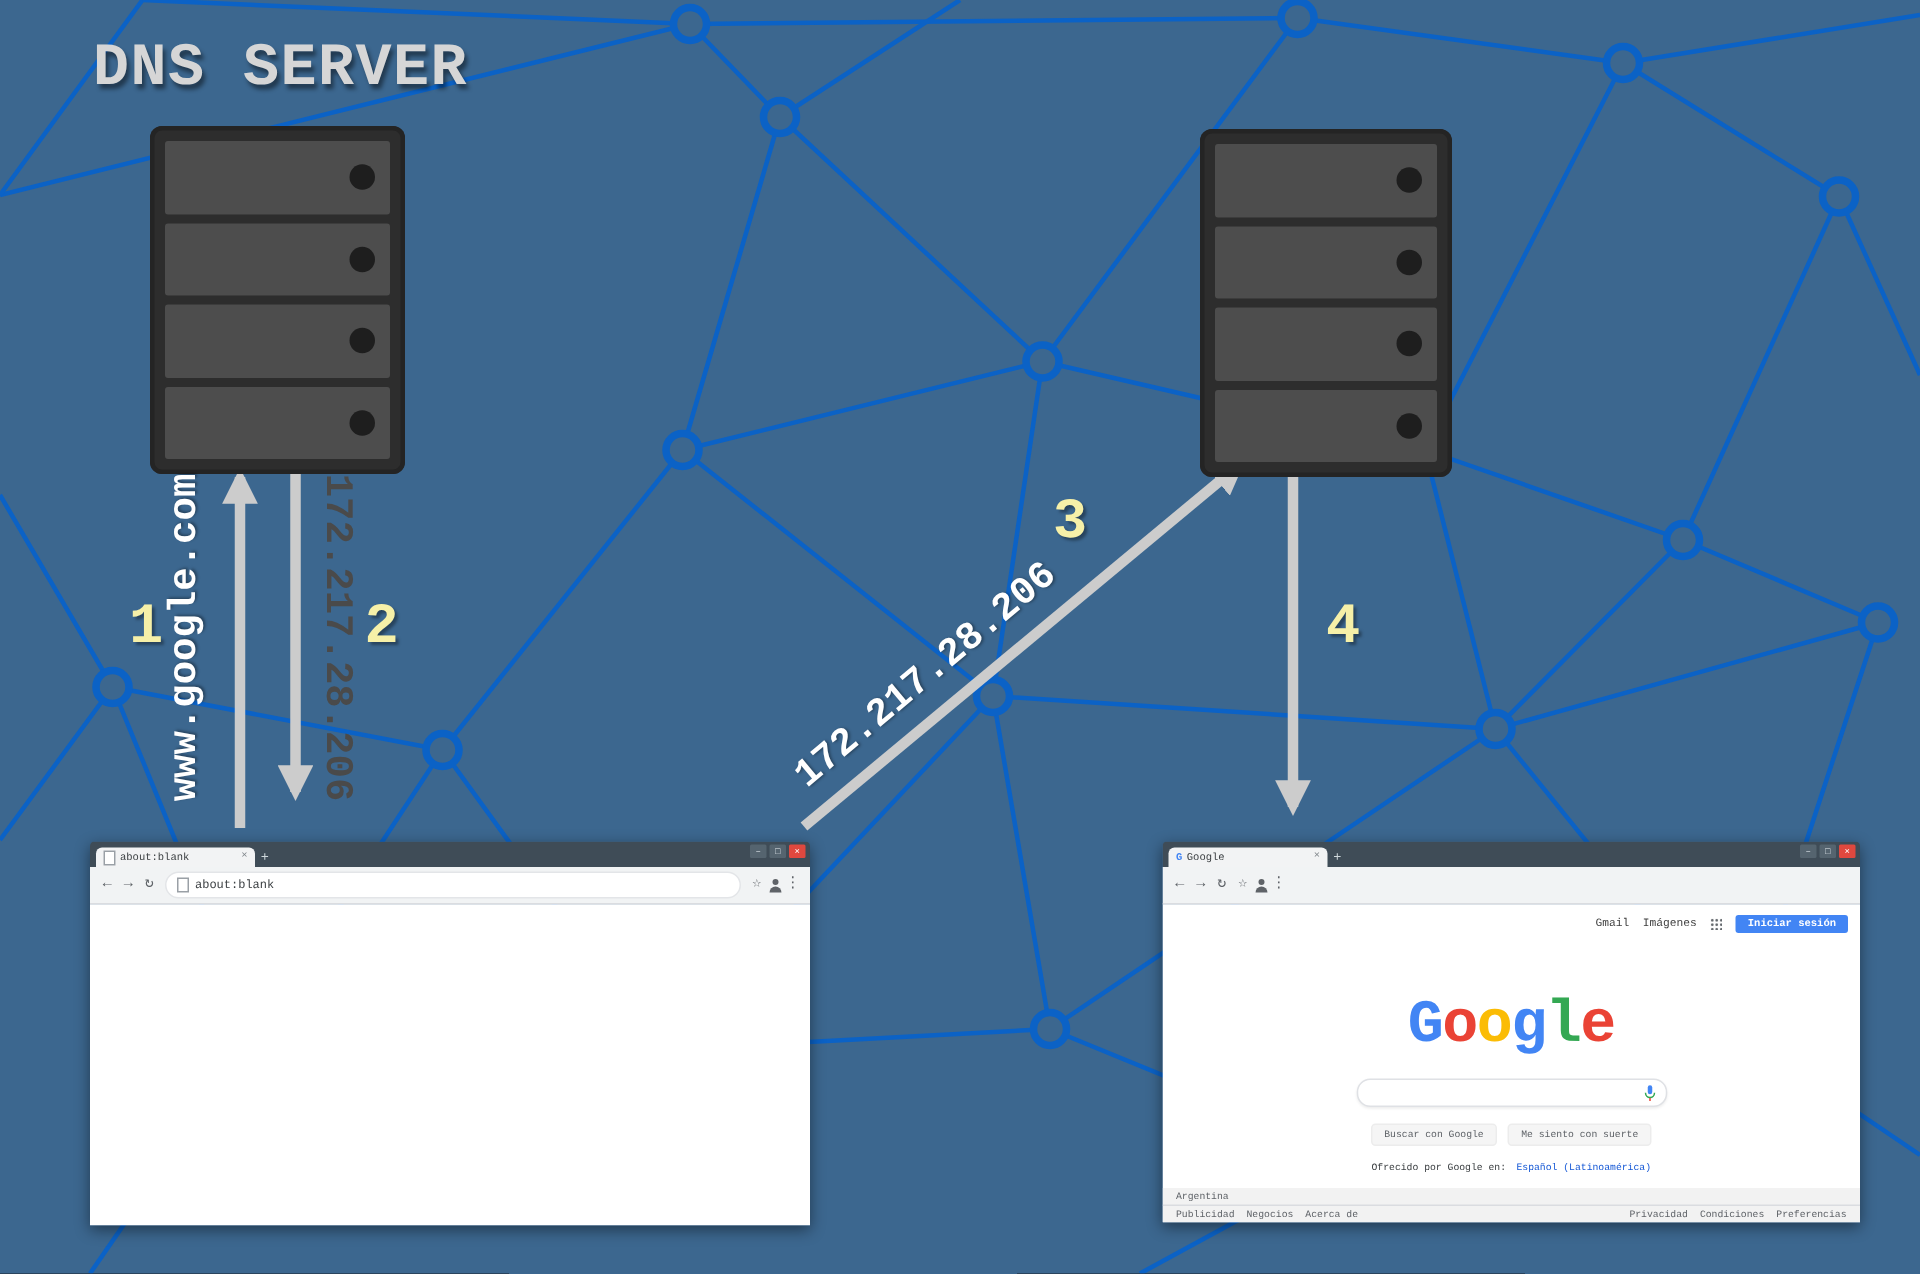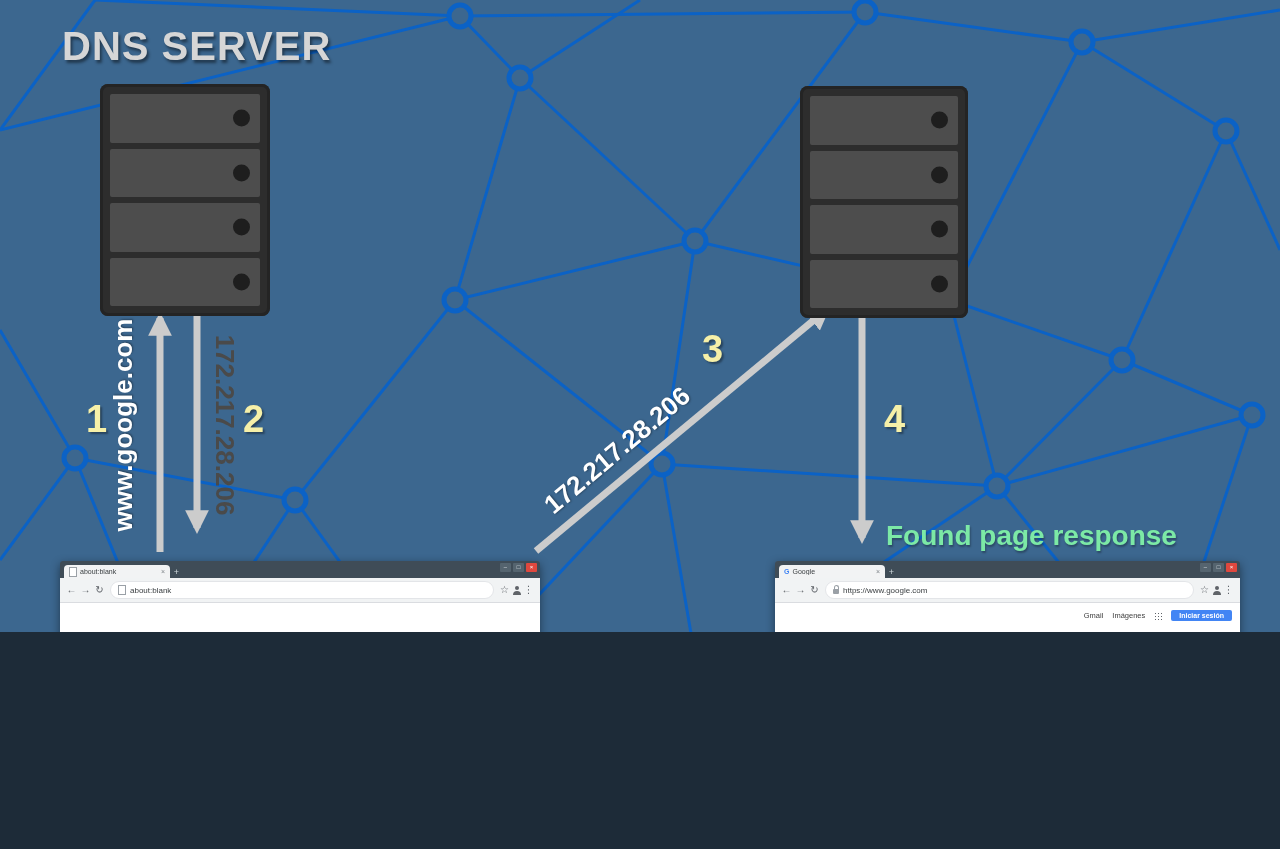--- a/index.html
+++ b/index.html
@@ -1,18 +1,18 @@
 <!DOCTYPE html>
 <html style="--background: #3c678f; --mesh: #0b62c6; --arrow: #cccccc; --green: #7ce9a6; --yellow: #f6f0a8; --orange: #f5772e; --server-text: #d6d6d6; --ip-text: #4a4a4a;"><head>
 <meta charset="utf-8">
 <style>
   html,body{margin:0;padding:0;background:#1d2b38;}
-  .stage{position:relative;width:1280px;height:632px;overflow:hidden;
+  .stage{position:relative;width:1280px;height:849px;overflow:hidden;
          background:var(--background,#3c678f);
-         font-family:Liberation Sans, sans-serif;}
+         font-family:Liberation Mono, monospace;}
   .layer{position:absolute;inset:0;width:1280px;height:849px;pointer-events:none;}
 
   
   .mesh line{stroke:var(--mesh,#0b62c6);stroke-width:3;}
   .mesh circle{stroke:var(--mesh,#0b62c6);stroke-width:5;fill:var(--background,#3c678f);}
 
   
   .arrows line{stroke:var(--arrow,#cccccc);stroke-width:7;}
 
   
@@ -208,21 +208,20 @@
 
   <div class="vlabel" id="lbl-query">www.google.com</div>
   <div class="vlabel" id="lbl-ip">172.217.28.206</div>
   <div class="vlabel" id="lbl-ip3">172.217.28.206</div>
 
   <div class="step" id="step1">1</div>
   <div class="step" id="step2">2</div>
   <div class="step" id="step3">3</div>
   <div class="step" id="step4">4</div>
 
-  <div class="glabel" id="found-response">Found page response</div>
 
 
   <div class="browser" id="left-browser">
     <div class="chrome-top">
       <div class="tab">
         <span class="page-ic"></span>
         <span class="tab-title">about:blank</span>
         <span class="tab-close">×</span>
       </div>
       <div class="newtab">+</div>
@@ -258,24 +257,20 @@
       <div class="win-controls">
         <span class="wc">–</span>
         <span class="wc">□</span>
         <span class="wc close">×</span>
       </div>
     </div>
     <div class="toolbar">
       <span class="nav-ic">←</span>
       <span class="nav-ic">→</span>
       <span class="nav-ic">↻</span>
-      <div class="omnibox">
-        <span class="lock-ic"></span>
-        <span>https://www.google.com</span>
-      </div>
       <span class="nav-ic">☆</span>
       <span class="person-ic"></span>
       <span class="nav-ic">⋮</span>
     </div>
     <div class="page">
       <div class="gnav">
         <span>Gmail</span>
         <span>Imágenes</span>
         <span class="apps-grid-icon"></span>
         <span class="signin">Iniciar sesión</span>

